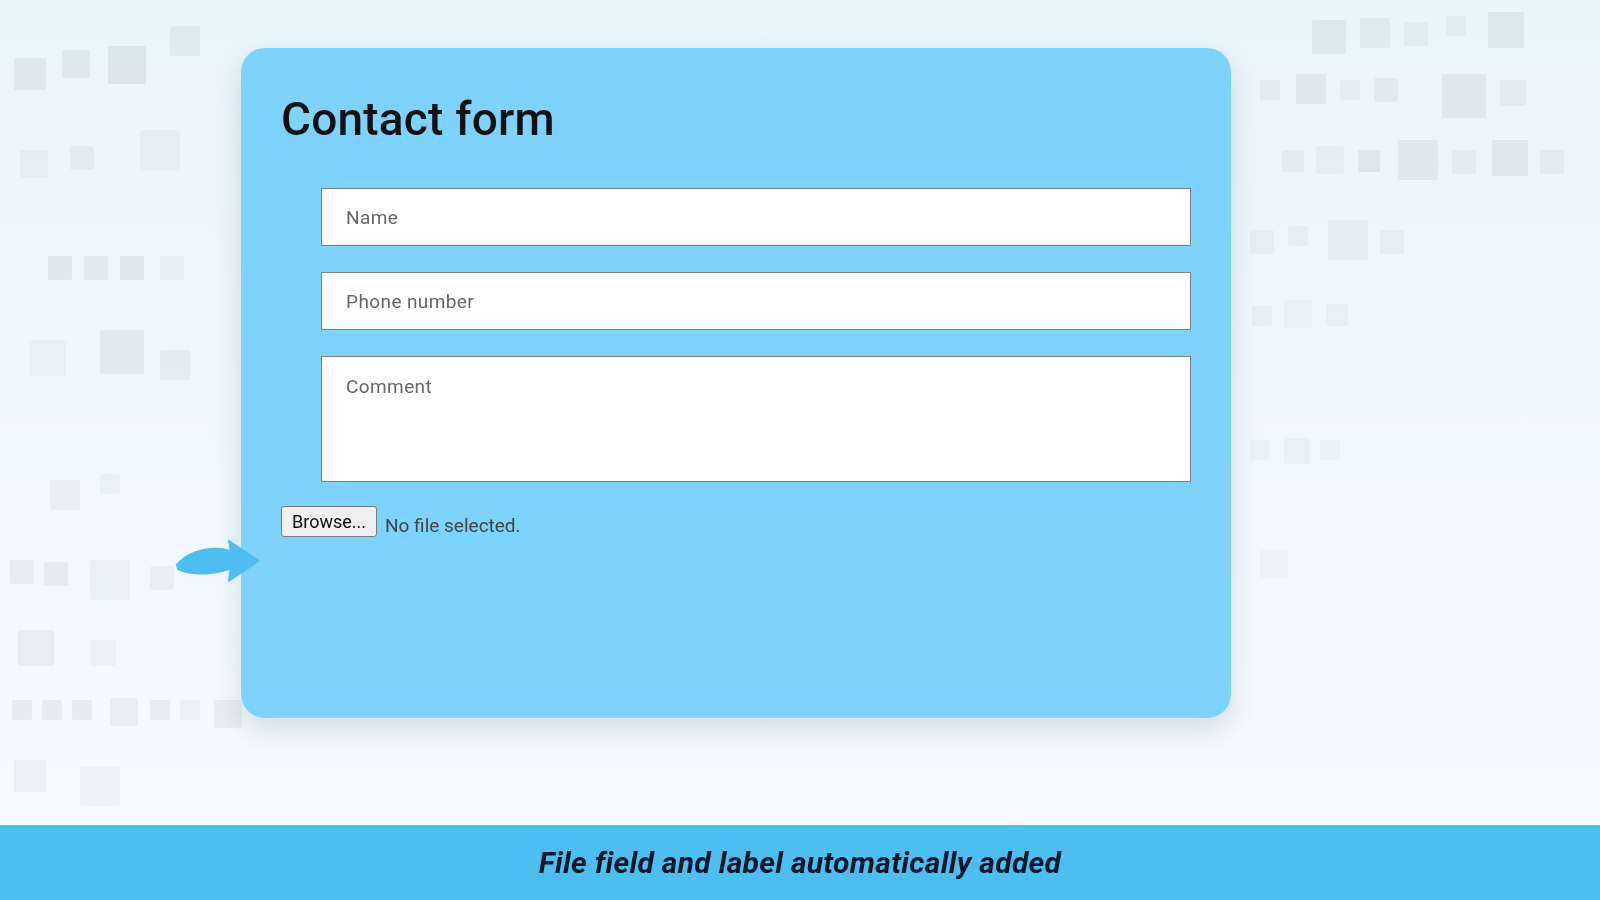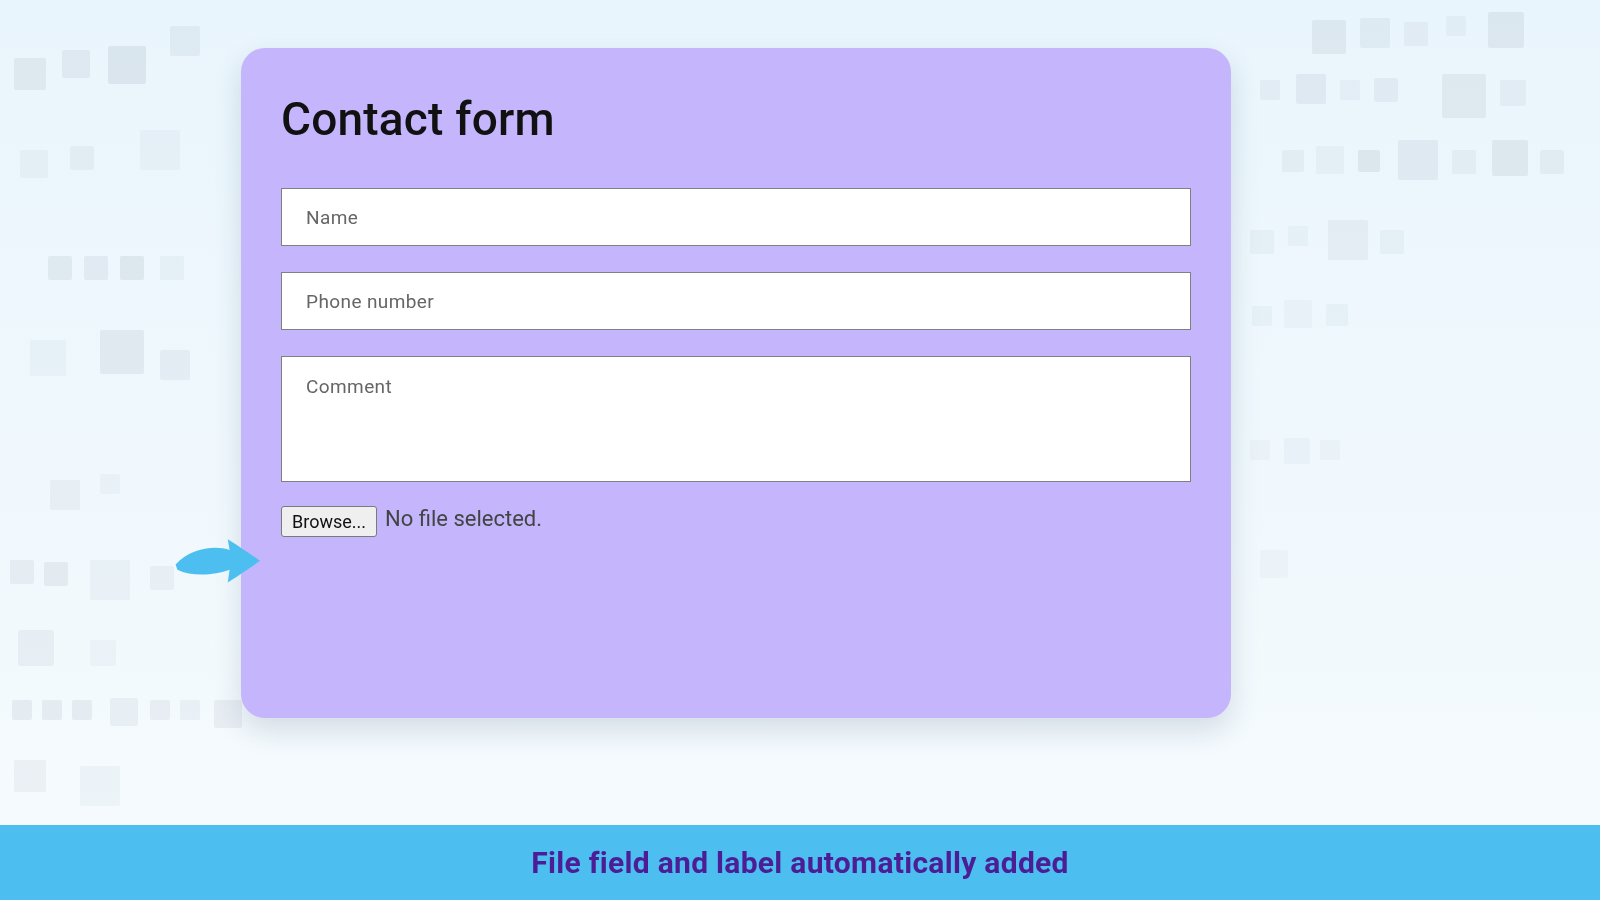--- a/index.html
+++ b/index.html
@@ -4,43 +4,43 @@
 <style>
   *{box-sizing:border-box;margin:0;padding:0;}
   html,body{width:1600px;height:900px;overflow:hidden;font-family:-apple-system,BlinkMacSystemFont,"Segoe UI",Roboto,"Helvetica Neue",Arial,sans-serif;}
   body{background:linear-gradient(180deg,#e9f5fc 0%,#f6fbfe 100%);position:relative;}
 
   
   .bg{position:absolute;inset:0;overflow:hidden;}
   .sq{position:absolute;background:#6b7280;border-radius:2px;}
 
   
-  .card{position:absolute;left:241px;top:48px;width:990px;height:670px;background:#c4b5fd;border-radius:24px;box-shadow:0 12px 28px rgba(30,60,90,0.15);padding:44px 40px 40px 40px;}
+  .card{position:absolute;left:241px;top:48px;width:990px;height:670px;background:#7dd3fc;border-radius:24px;box-shadow:0 12px 28px rgba(30,60,90,0.15);padding:44px 40px 40px 40px;}
   .card h1{font-size:46px;font-weight:500;color:#111;letter-spacing:0.2px;margin-bottom:42px;}
 
   .row{display:flex;gap:24px;margin-bottom:26px;}
-  .field{flex:1;}
+  .field{flex:1;margin-left:40px;}
   .input,.textarea{width:100%;border:1px solid #808080;background:#fff;font-size:19px;color:#6b6b6b;padding:16px 24px;font-family:inherit;letter-spacing:0.4px;outline:none;}
   .input{height:58px;}
   .input::placeholder,.textarea::placeholder{color:#666;opacity:1;}
   .textarea{height:126px;resize:none;padding-top:18px;}
 
   .attach-label{font-size:19px;color:#4a4a4a;margin-top:20px;margin-bottom:22px;display:block;}
-  .file-row{display:flex;align-items:flex-start;gap:8px;margin-bottom:46px;}
+  .file-row{display:flex;align-items:flex-end;gap:8px;margin-bottom:46px;}
   .browse{background:#efefef;border:1px solid #7a7a7a;border-radius:3px;font-size:18px;padding:4px 10px;color:#111;cursor:pointer;font-family:inherit;}
-  .nofile{font-size:22px;color:#444;}
+  .nofile{font-size:19px;color:#444;}
 
   .send{background:#0d0d0d;color:#fff;border:none;font-size:19px;letter-spacing:1px;padding:18px 44px;cursor:pointer;font-family:inherit;}
 
   
   .arrow{position:absolute;left:172px;top:530px;width:90px;height:58px;pointer-events:none;}
 
   
   .banner{position:absolute;left:0;bottom:0;width:100%;height:75px;background:#4cbef0;display:flex;align-items:center;justify-content:center;}
-  .banner span{color:#4c1d95;font-size:30px;font-weight:700;letter-spacing:0.3px;}
+  .banner span{color:#0f172a;font-size:30px;font-weight:700;font-style:italic;letter-spacing:0.3px;}
 </style>
 </head>
 <body>
 
 <div class="bg">
 
   <div class="sq" style="left:14px;top:58px;width:32px;height:32px;opacity:.10"></div>
   <div class="sq" style="left:62px;top:50px;width:28px;height:28px;opacity:.09"></div>
   <div class="sq" style="left:108px;top:46px;width:38px;height:38px;opacity:.12"></div>
   <div class="sq" style="left:170px;top:26px;width:30px;height:30px;opacity:.08"></div>

